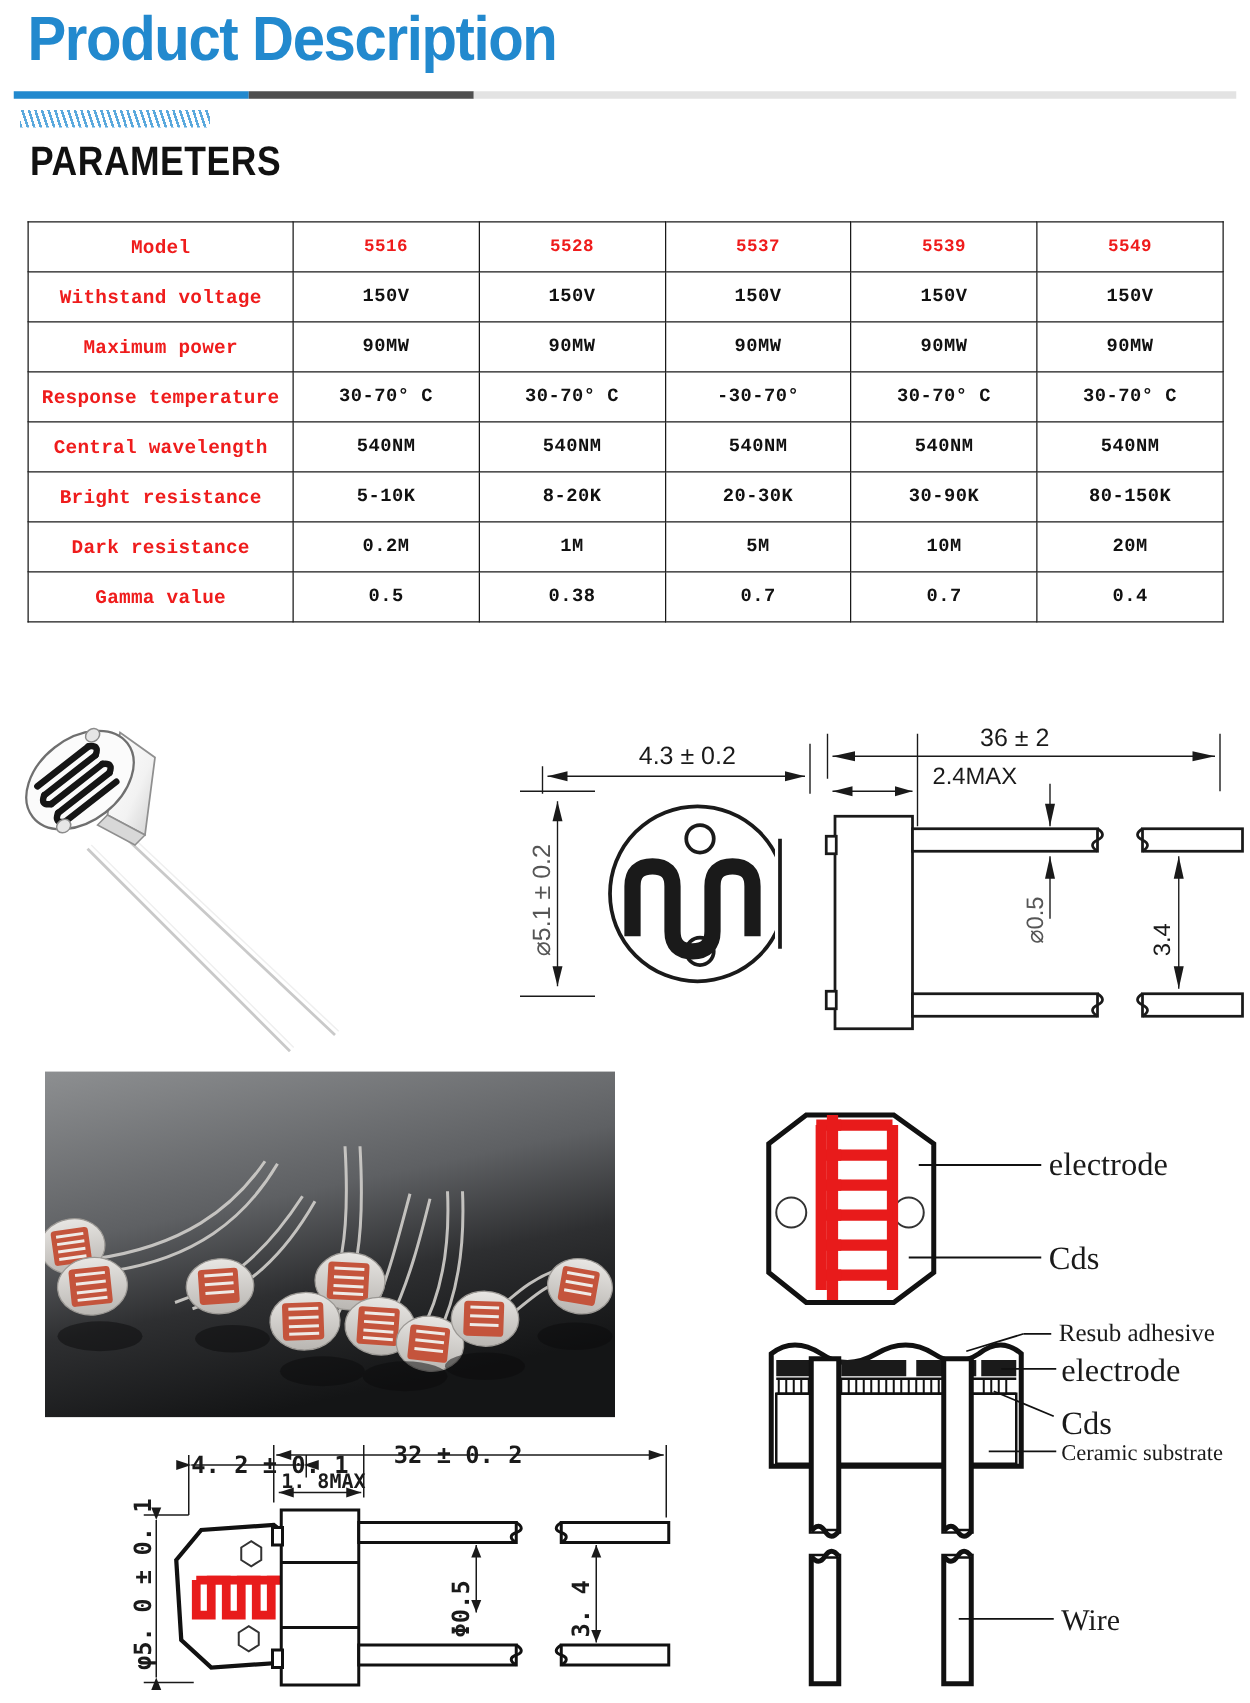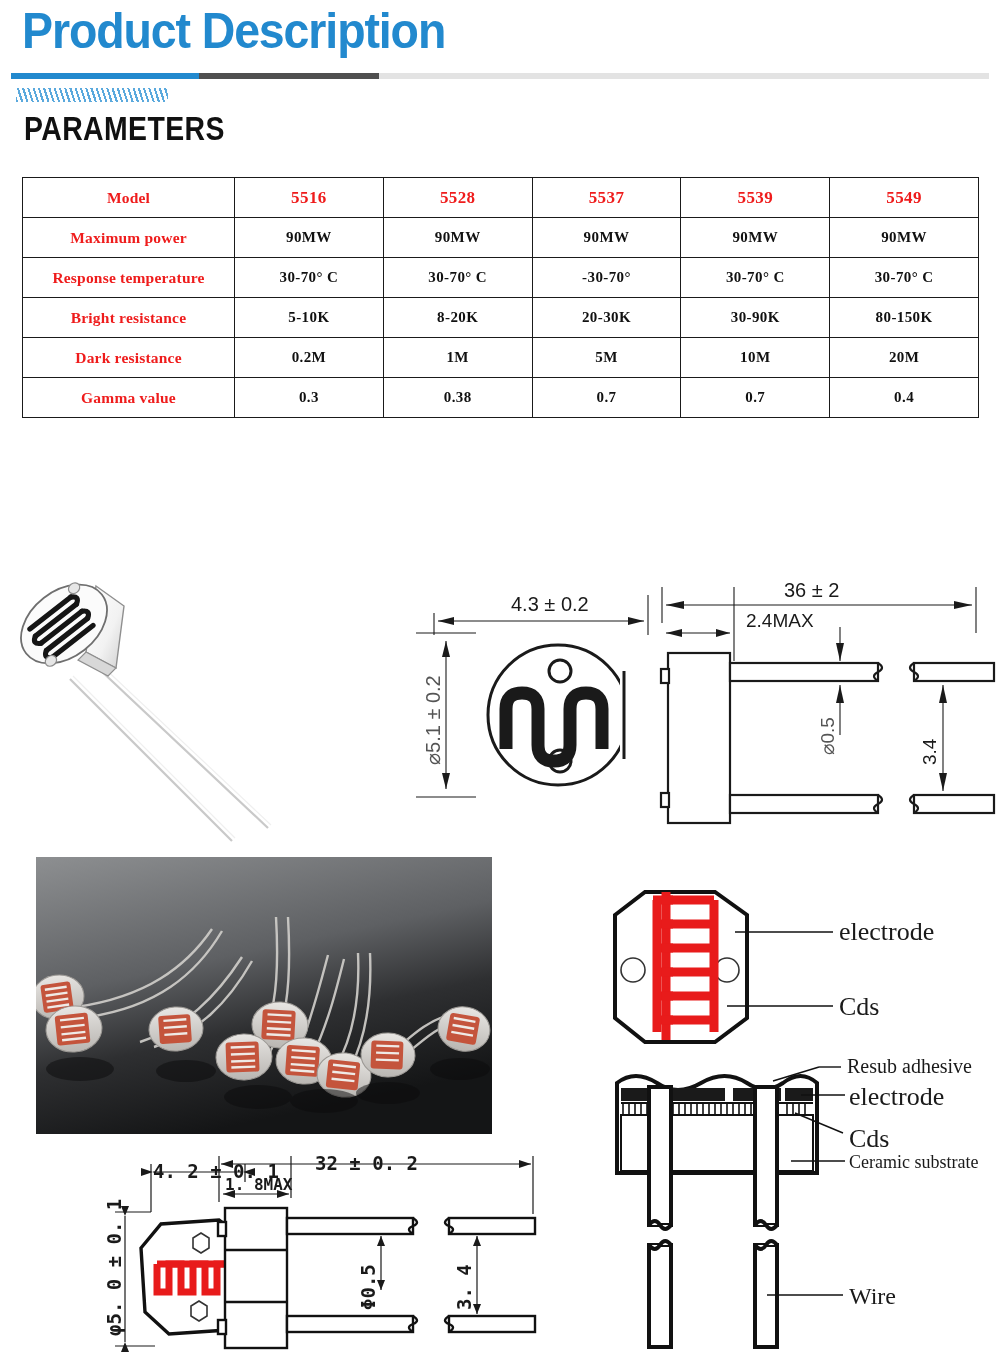--- a/index.html
+++ b/index.html
@@ -74,21 +74,21 @@
   }
 
   
   #params-table {
     position: absolute;
     left: 22px;
     top: 177px;
     width: 956px;
     border-collapse: collapse;
     table-layout: fixed;
-    font-family: Liberation Serif, serif;
+    font-family: Liberation Mono, monospace;
     padding-left: 16px;
   }
   #params-table td {
     border: 1.5px solid #1a1a1a;
     height: 39px;
     text-align: center;
     vertical-align: middle;
     font-size: 15px;
     font-weight: bold;
     color: #111;
@@ -97,21 +97,21 @@
     white-space: nowrap;
     overflow: hidden;
   }
   #params-table td.rowhead {
     color: #ef1c1c;
     font-size: 15.5px;
     letter-spacing: 0.2px;
   }
   #params-table td.colhead {
     color: #ef1c1c;
-    font-size: 17px;
+    font-size: 14px;
   }
   #params-table col.c0 { width: 212px; }
   #params-table col.cx { width: 148.8px; }
 
   
   .fig { position: absolute; }
   .fig svg { display: block; }
 
   
   #product-photo {
@@ -149,54 +149,70 @@
   <tbody id="params-body">
       <tr>
         <td class="rowhead">Model</td>
         <td class="colhead">5516</td>
         <td class="colhead">5528</td>
         <td class="colhead">5537</td>
         <td class="colhead">5539</td>
         <td class="colhead">5549</td>
       </tr>
       <tr>
+        <td class="rowhead">Withstand voltage</td>
+        <td>150V</td>
+        <td>150V</td>
+        <td>150V</td>
+        <td>150V</td>
+        <td>150V</td>
+      </tr>
+      <tr>
         <td class="rowhead">Maximum power</td>
         <td>90MW</td>
         <td>90MW</td>
         <td>90MW</td>
         <td>90MW</td>
         <td>90MW</td>
       </tr>
       <tr>
         <td class="rowhead">Response temperature</td>
         <td>30-70° C</td>
         <td>30-70° C</td>
         <td>-30-70°</td>
         <td>30-70° C</td>
         <td>30-70° C</td>
       </tr>
       <tr>
+        <td class="rowhead">Central wavelength</td>
+        <td>540NM</td>
+        <td>540NM</td>
+        <td>540NM</td>
+        <td>540NM</td>
+        <td>540NM</td>
+      </tr>
+      <tr>
         <td class="rowhead">Bright resistance</td>
         <td>5-10K</td>
         <td>8-20K</td>
         <td>20-30K</td>
         <td>30-90K</td>
         <td>80-150K</td>
       </tr>
       <tr>
         <td class="rowhead">Dark resistance</td>
         <td>0.2M</td>
         <td>1M</td>
         <td>5M</td>
         <td>10M</td>
         <td>20M</td>
       </tr>
       <tr>
         <td class="rowhead">Gamma value</td>
-        <td>0.3</td>
+        <td>0.5</td>
         <td>0.38</td>
         <td>0.7</td>
         <td>0.7</td>
         <td>0.4</td>
       </tr>
     </tbody>
 </table>
 
 <div class="fig" style="left:20px; top:548px; width:400px; height:300px;">
   <svg width="400" height="300" viewBox="0 0 400 300">

